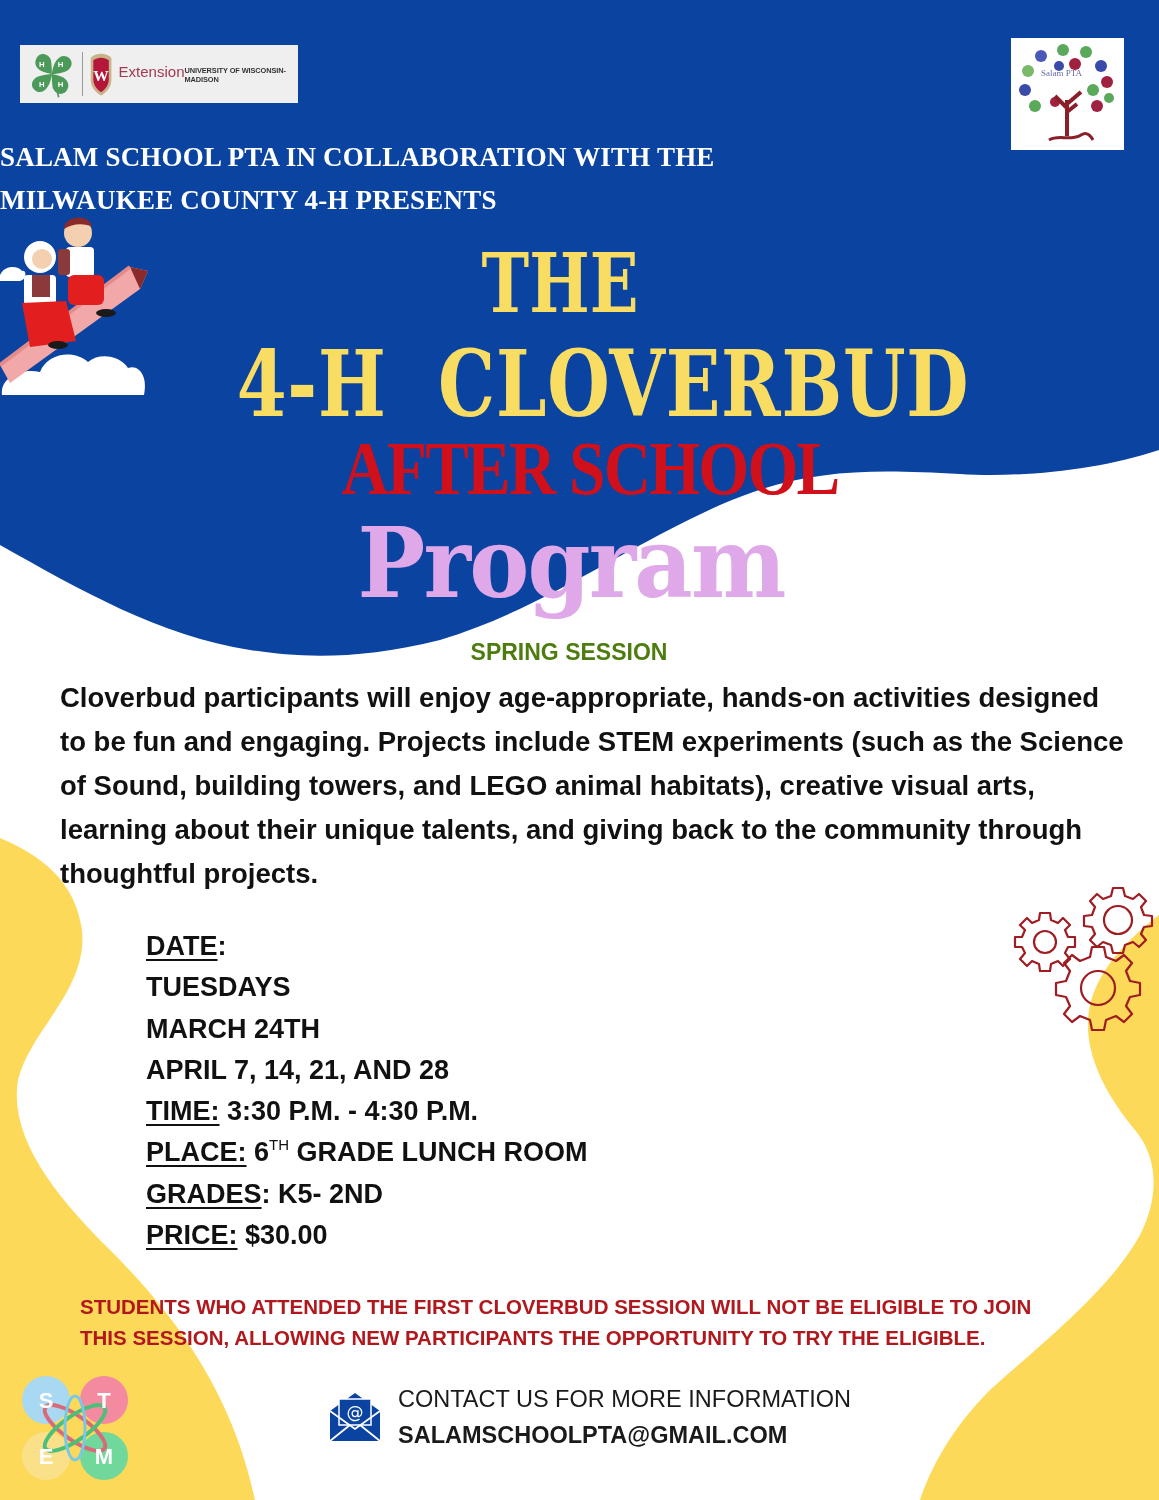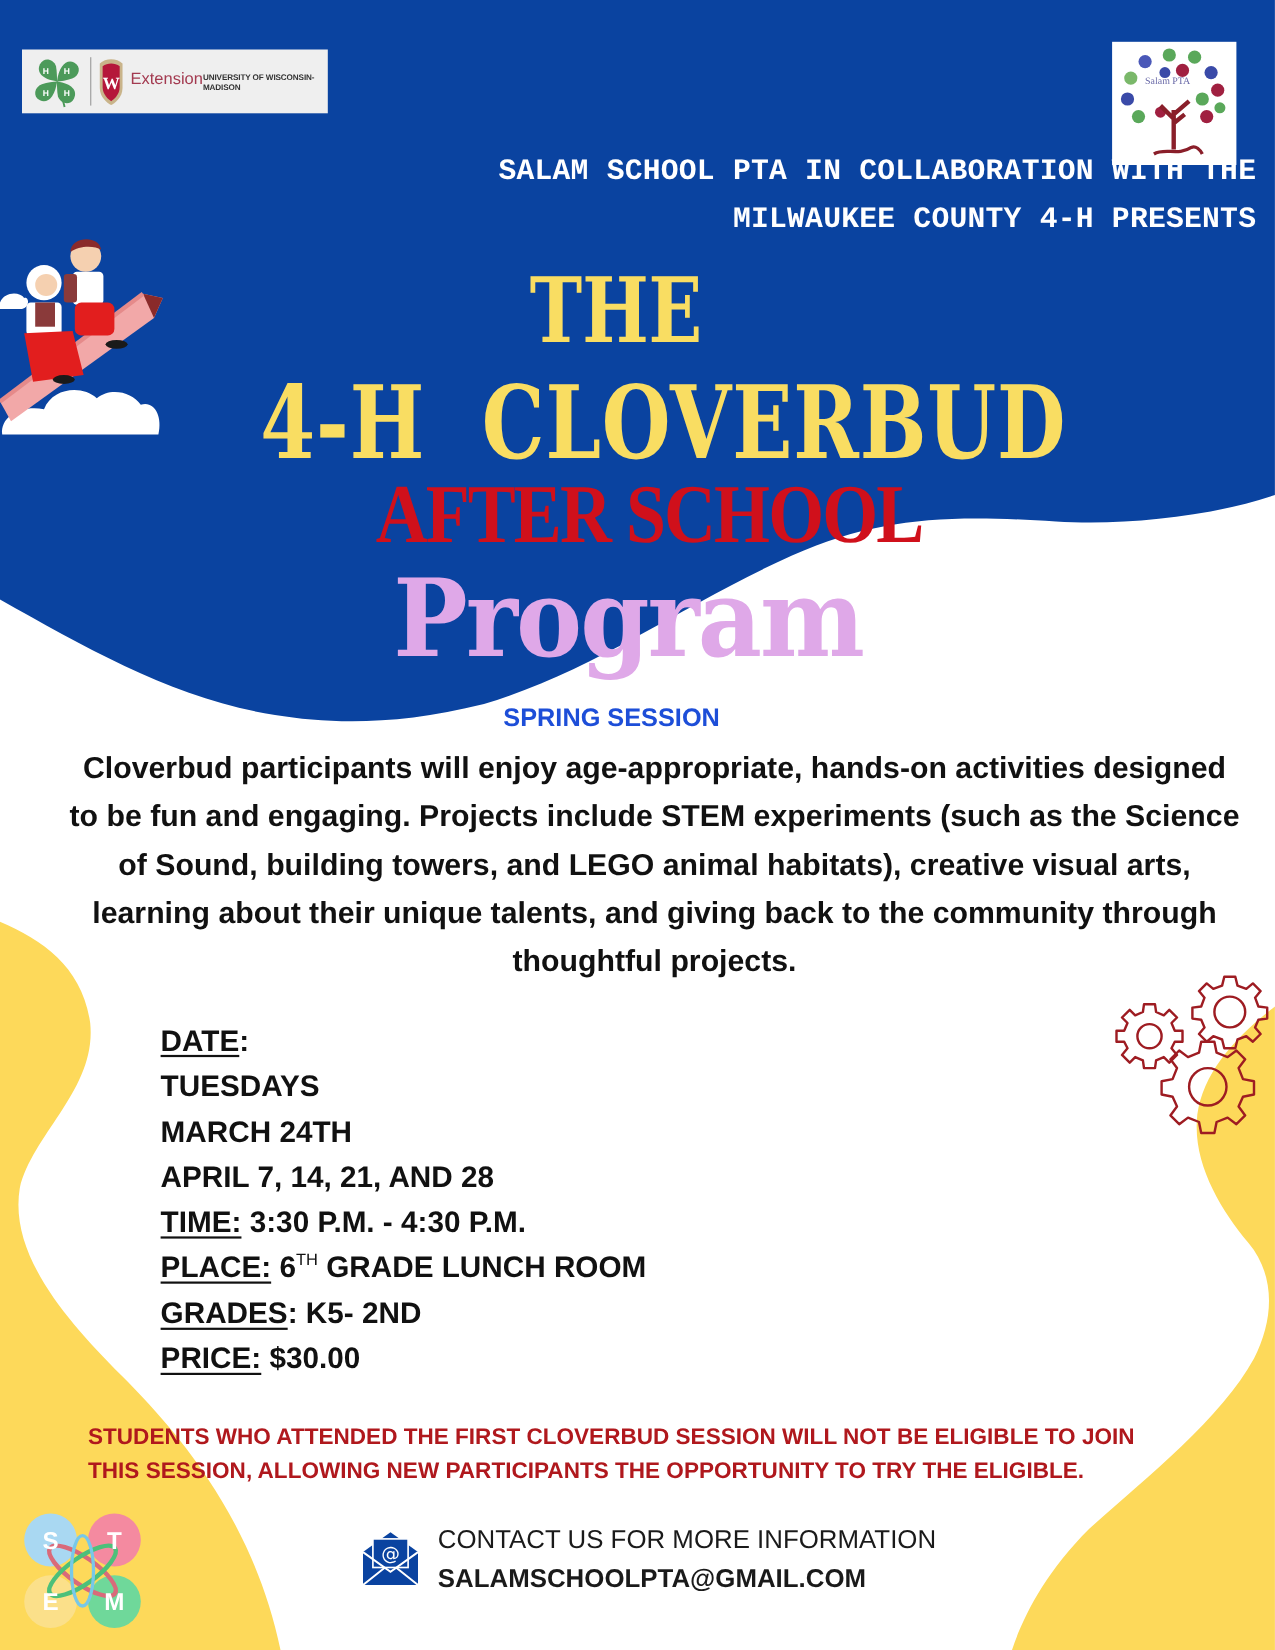--- a/index.html
+++ b/index.html
@@ -13,28 +13,28 @@
   .logo-4h .divider { width:1px; height:44px; background:#9a9a9a; margin:0 6px 0 4px; }
   .logo-4h .crest { width:28px; height:50px; }
   .logo-4h .ext { margin-left:6px; display:flex; }
   .logo-4h .ext-title { color:#a33a50; font-family:"Liberation Sans", sans-serif; font-size:15px; line-height:16px; }
   .logo-4h .ext-sub { color:#333; font-family:"Liberation Sans", sans-serif; font-weight:bold; font-size:7.4px; letter-spacing:-0.1px; margin-top:2px; }
 
   .logo-pta { left:1011px; top:38px; width:113px; height:112px; background:#ffffff;text-decoration:underline; }
   .logo-pta .pta-label { position:absolute; left:30px; top:30px; font-family:"Liberation Serif", serif; font-size:9px; color:#6a6aa8; }
 
   
-  .presenter { left:0; width:1142px; top:136px; text-align:right; color:#ffffff; font-family:Liberation Mono, monospace; font-weight:bold; font-size:27px; line-height:43px; letter-spacing:0.2px; }
+  .presenter { left:0; width:1142px; top:136px; text-align:left; color:#ffffff; font-family:Liberation Serif, serif; font-weight:bold; font-size:27px; line-height:43px; letter-spacing:0.2px; }
   .title-the { left:0; width:1120px; top:238px; text-align:center; color:#f9dd62; font-family:"DejaVu Serif", serif; font-weight:bold; font-size:82px; line-height:90px; transform:scaleX(0.78); transform-origin:560px 0; }
   .title-cloverbud { left:0; width:1206px; top:334px; text-align:center; color:#f9dd62; font-family:"DejaVu Serif", serif; font-weight:bold; font-size:92px; line-height:100px; transform:scaleX(0.78); transform-origin:603px 0; white-space:pre; letter-spacing:1px; }
   .title-afterschool { left:0; width:1180px; top:428px; text-align:center; color:#d0101b; font-family:"Liberation Serif", serif; font-weight:bold; font-size:76px; line-height:80px; transform:scaleX(0.86); transform-origin:590px 0; letter-spacing:-2px; }
   .title-program { left:0; width:1142px; top:508px; text-align:center; color:#dfa8e8; font-family:"DejaVu Serif", serif; font-weight:bold; font-size:98px; line-height:110px; transform:scaleX(0.92); transform-origin:571px 0; letter-spacing:-2px; }
 
-  .session { left:3px; width:1106px; top:637px; text-align:center; color:#1d4ed8; font-family:"Liberation Sans", sans-serif; font-weight:bold; font-size:23px; line-height:30px; }
-  .description { left:60px; width:1070px; top:676px; text-align:center; color:#111111; font-family:"Liberation Sans", sans-serif; font-weight:bold; font-size:27.5px; line-height:44px; }
+  .session { left:16px; width:1106px; top:637px; text-align:center; color:#4d7c0f; font-family:"Liberation Sans", sans-serif; font-weight:bold; font-size:23px; line-height:30px; }
+  .description { left:60px; width:1070px; top:676px; color:#111111; font-family:"Liberation Sans", sans-serif; font-weight:bold; font-size:27.5px; line-height:44px; }
 
   
   .details { left:146px; top:926px; color:#111111; font-family:"Liberation Sans", sans-serif; font-weight:bold; font-size:27px; line-height:41.3px; }
   .details .row { white-space:nowrap; }
   .details .u { text-decoration:underline; text-underline-offset:4px; text-decoration-thickness:2px; }
   .details sup { font-size:15px; vertical-align:11px; line-height:0; font-weight:normal; }
 
   .notice { left:80px; width:1066px; top:1291px; text-align:left; color:#b0181d; font-family:"Liberation Sans", sans-serif; font-weight:bold; font-size:20.5px; line-height:31px; }
 
   .contact { left:328px; top:1381px; display:flex; align-items:center; }

